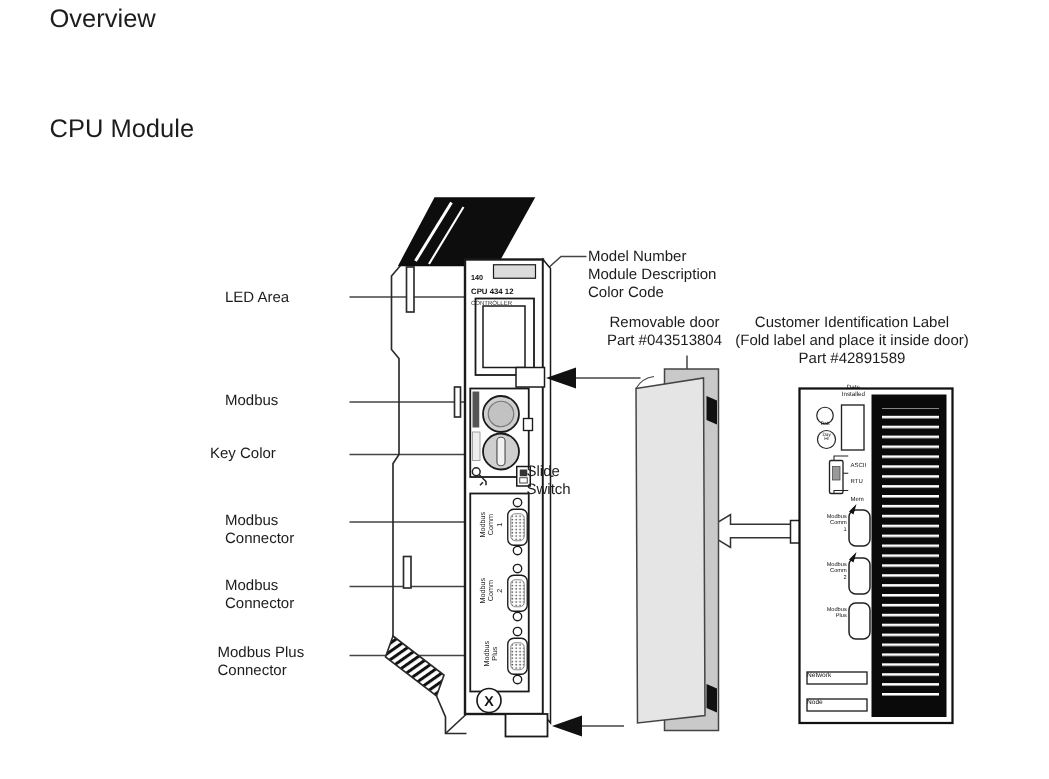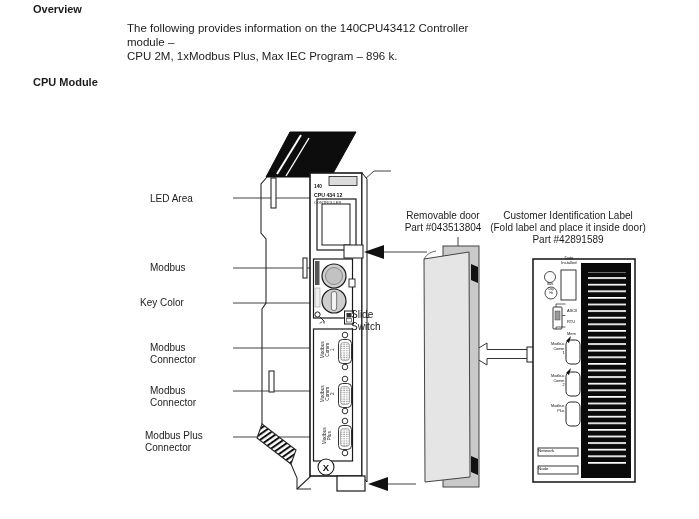--- a/index.html
+++ b/index.html
@@ -1,21 +1,21 @@
 <!DOCTYPE html>
 <html><head>
 <meta charset="utf-8">
 <style>
   html,body { margin:0; padding:0; background:#fff; }
   .page {
     position:relative; width:699px; height:519px; background:#ffffff;
     font-family:"Liberation Sans", sans-serif; color:#1c1c1c; overflow:hidden;
   }
   .abs { position:absolute; }
-  .heading { font-size:11px; font-weight:bold; }
+  .heading { font-size:17px; font-weight:normal; }
   .body-text { font-size:11.5px; line-height:14px; white-space:pre-line; }
   .callout { font-size:10px; line-height:11.8px; white-space:pre-line; }
   .ra { text-align:left; }
   .ctr { text-align:center; }
   svg.layer { position:absolute; left:0; top:0; }
   
   .vport {
     position:absolute; width:28px; height:26px; display:flex;
     align-items:center; justify-content:center; transform:rotate(-90deg);
   }
@@ -178,34 +178,35 @@
         <rect x="566" y="372" width="14" height="24" rx="4.5"></rect>
         <polygon points="566,373 571,368 569,375" fill="#111" stroke="none"></polygon>
         <rect x="566" y="402" width="14" height="24" rx="4.5"></rect>
       </g>
       <rect x="538" y="448" width="40" height="8" fill="#fff" stroke="#222" stroke-width="0.9"></rect>
       <rect x="538" y="466" width="40" height="8" fill="#fff" stroke="#222" stroke-width="0.9"></rect>
     </g>
   </svg>
 
   <div class="abs heading" style="left:33px; top:3px;">Overview</div>
-  <div class="abs body-text" style="left:127px; top:21px; width:380px;">The following provides information on the 140CPU43412 Controller module –
-CPU 2M, 1xModbus Plus, Max IEC Program – 896 k.</div>
   <div class="abs heading" style="left:33px; top:76px;">CPU Module</div>
 
   <div class="abs callout ra" style="left:150px; top:193px; width:80px;">LED Area</div>
   <div class="abs callout ra" style="left:150px; top:262px; width:80px;">Modbus</div>
   <div class="abs callout ra" style="left:140px; top:297px; width:90px;">Key Color</div>
   <div class="abs callout ra" style="left:150px; top:342px; width:80px;">Modbus
 Connector</div>
   <div class="abs callout ra" style="left:150px; top:385px; width:80px;">Modbus
 Connector</div>
   <div class="abs callout ra" style="left:145px; top:430px; width:88px;">Modbus Plus
 Connector</div>
 
+  <div class="abs callout" style="left:392px; top:166px; width:120px;">Model Number
+Module Description
+Color Code</div>
   <div class="abs callout ctr" style="left:396px; top:210px; width:94px;text-align:center;">Removable door
 Part #043513804</div>
   <div class="abs callout ctr" style="left:476px; top:210px; width:184px;">Customer Identification Label
 (Fold label and place it inside door)
 Part #42891589</div>
   <div class="abs callout" style="left:351px; top:309px; width:50px;">Slide
 Switch</div>
 
   <div class="tinywrap s60" style="left:314px; top:176px;"><span>140</span></div>
   <div class="tinywrap s65" style="left:314px; top:184.5px;"><span>CPU 434 12</span></div>

